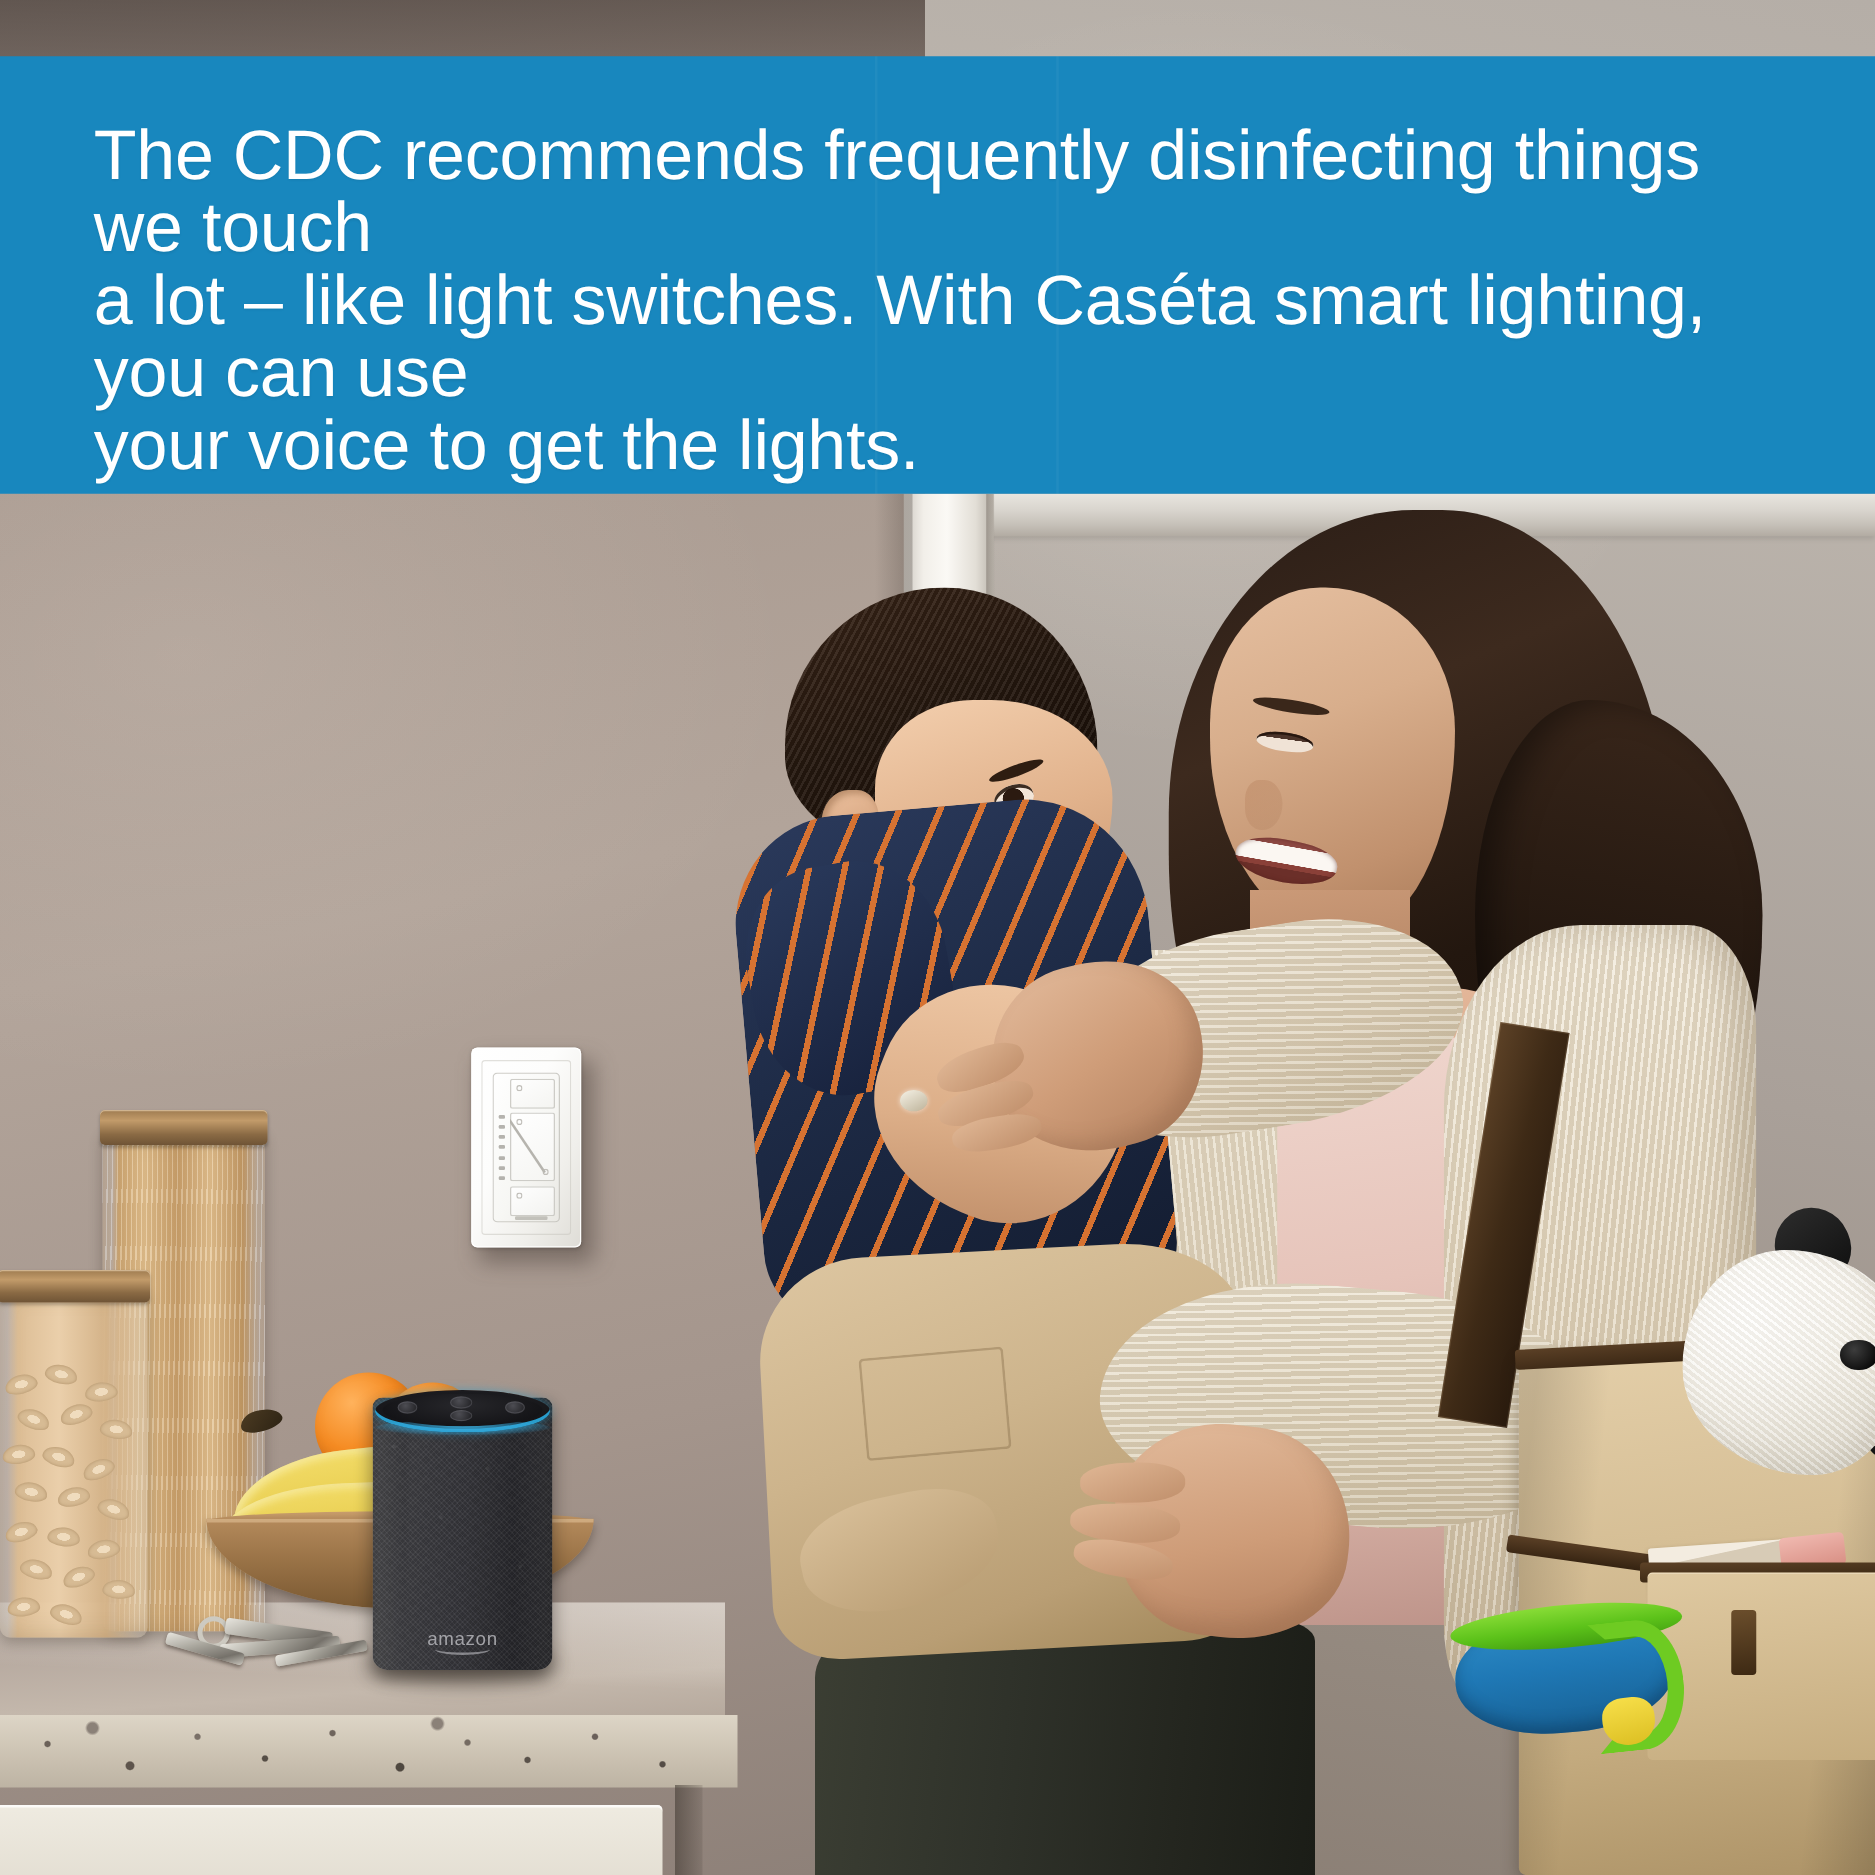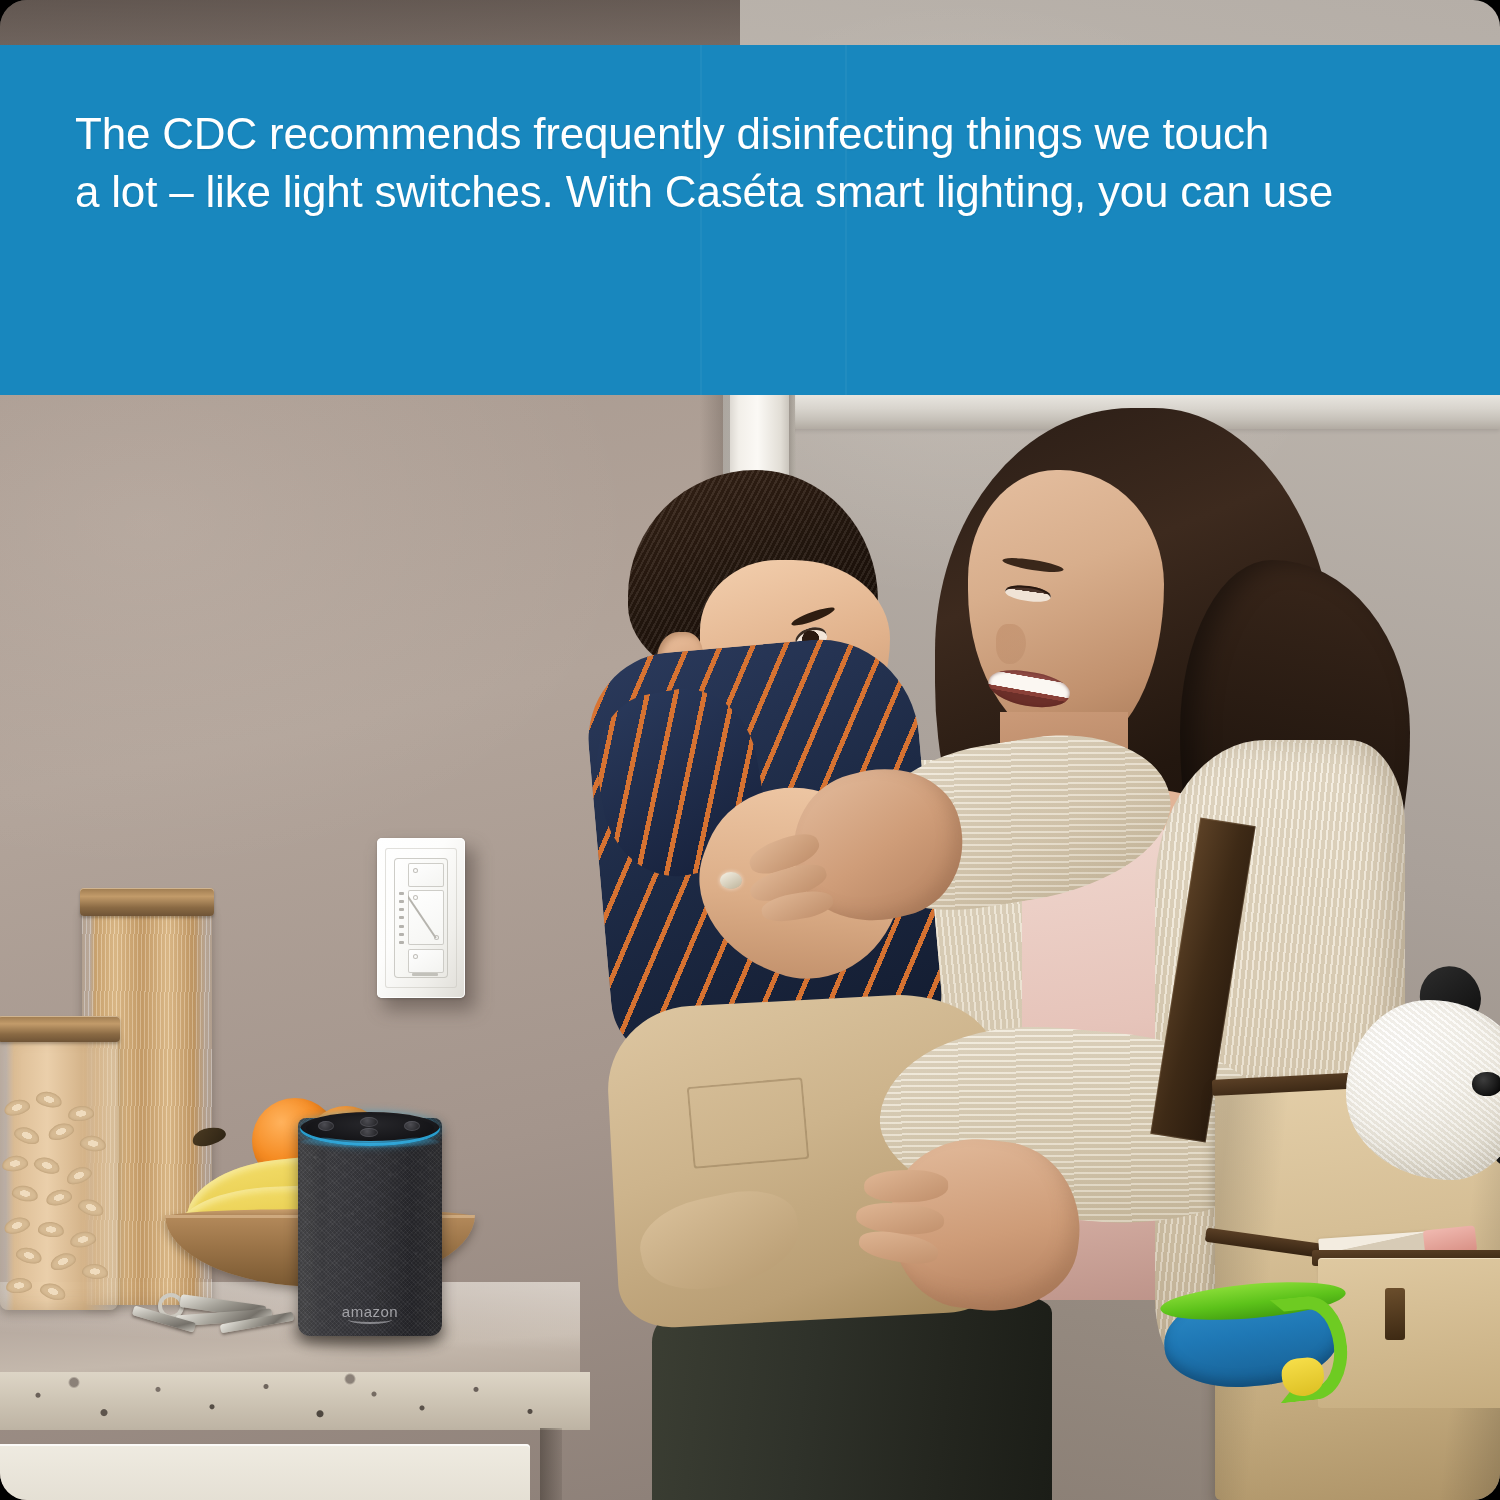--- a/index.html
+++ b/index.html
@@ -11,21 +11,21 @@
     font-family: "Liberation Sans", sans-serif;
   }
 
   #stage {
     position: relative;
     width: 1500px; height: 1500px;
     overflow: hidden;
   }
 
   
-  .scene { position: absolute; inset: 0; overflow: hidden; border-radius: 27px; }
+  .scene { position: absolute; inset: 0; overflow: hidden; }
 
   
   .wall-left {
     position: absolute; left: 0; top: 0; width: 740px; height: 1500px;
     background:
       radial-gradient(ellipse 700px 500px at 20% 35%, rgba(255,246,236,.12), rgba(0,0,0,0) 70%),
       linear-gradient(168deg, #8f837c 0%, #a99a90 22%, #b2a49a 48%, #a4958c 75%, #8d8078 100%);
   }
   .wall-left-topshade {
     position: absolute; left: 0; top: 0; width: 740px; height: 180px;
@@ -641,24 +641,24 @@
     color: #ffffff;
     font-size: 68px;
     line-height: 78px;
     font-weight: 400;
     letter-spacing: -.5px;
     text-shadow: 0 1px 2px rgba(0,0,0,.10);
     white-space: nowrap;
   }
   .subcopy {
     color: #ffffff;
-    font-size: 44px;
+    font-size: 56px;
     line-height: 58px;
     font-weight: 400;
-    margin-top: 30px;
+    margin-top: 20px;
     letter-spacing: -.2px;
     text-shadow: 0 1px 2px rgba(0,0,0,.08);
   }
   .subcopy span { display: block; }
 
   
   .seam {
     position: absolute; top: 45px; height: 350px; width: 2px;
     background: rgba(255,255,255,.045);
   }
@@ -844,18 +844,19 @@
     <div class="plush-body">
       <div class="plush-fur"></div>
     </div>
     <div class="plush-nose"></div>
   </div>
 
   <div class="banner">
     <div class="subcopy">
       <span>The CDC recommends frequently disinfecting things we touch</span>
       <span>a lot – like light switches. With Caséta smart lighting, you can use</span>
+      <span>your voice to get the lights.</span>
     </div>
   </div>
   <div class="seam" style="left:700px"></div>
   <div class="seam" style="left:845px"></div>
 
 </div>
 
 </body></html>

